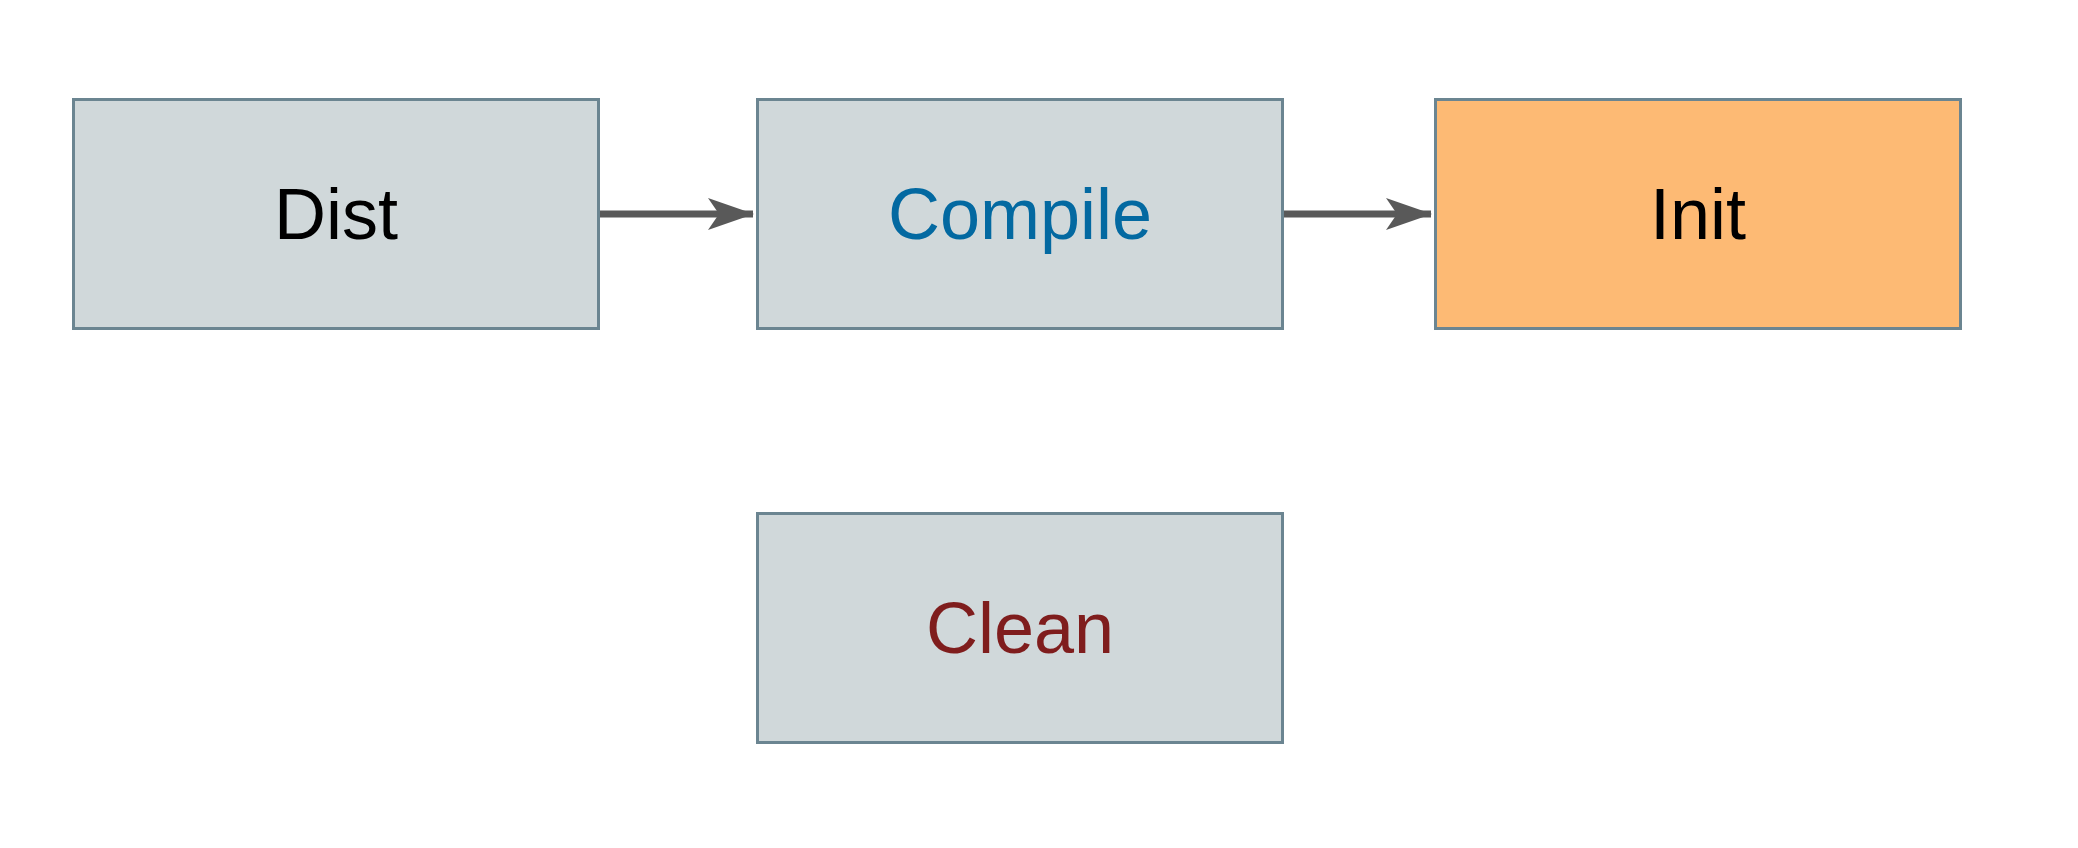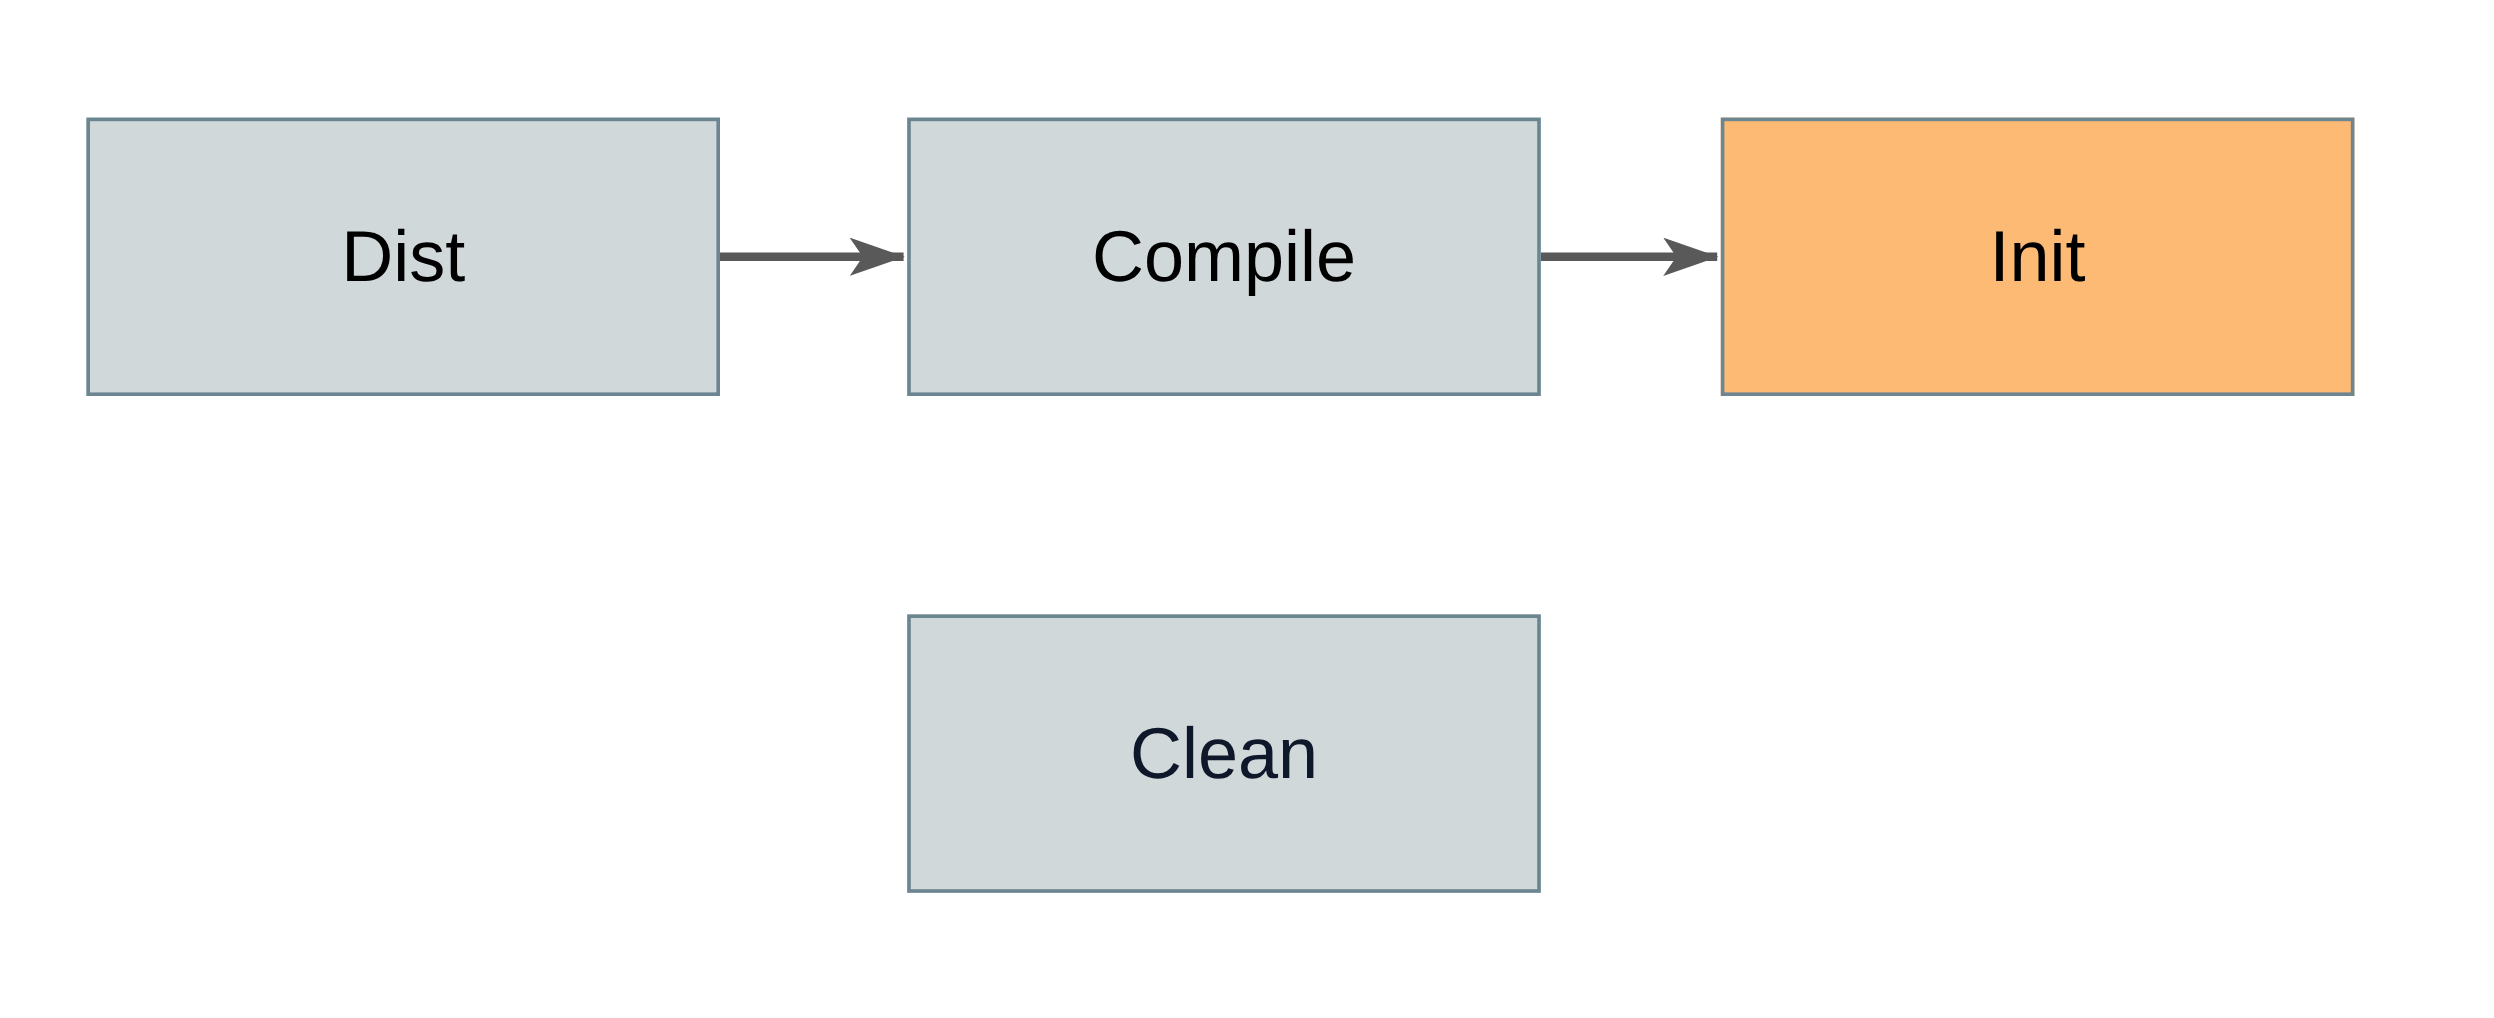--- a/index.html
+++ b/index.html
@@ -19,21 +19,21 @@
     pointer-events: none;
   }
   .node {
     position: absolute;
     box-sizing: border-box;
     display: flex;
     align-items: center;
     justify-content: center;
   }
   .node-label {
-    font-size: 60px;
+    font-size: 72px;
     line-height: 1;
     letter-spacing: 0px;
     white-space: nowrap;
     user-select: none;
   }
 </style>
 </head>
 <body>
 
 <div class="canvas" id="canvas" style="width: 2078px; height: 848px; background: rgb(255, 255, 255);">
@@ -44,21 +44,21 @@
       </marker>
     </defs>
   <line x1="600" y1="214" x2="753" y2="214" stroke="#595959" stroke-width="7" marker-end="url(#arrowhead)"></line>
       <line x1="1284" y1="214" x2="1431" y2="214" stroke="#595959" stroke-width="7" marker-end="url(#arrowhead)"></line>
     </svg>
 
 <div class="node" style="left: 72px; top: 98px; width: 528px; height: 232px; background: rgb(208, 216, 218); border: 3px solid rgb(107, 133, 145);">
       <span class="node-label" style="color: rgb(0, 0, 0);">Dist</span>
     </div>
     <div class="node" style="left: 756px; top: 98px; width: 528px; height: 232px; background: rgb(208, 216, 218); border: 3px solid rgb(107, 133, 145);">
-      <span class="node-label" style="color: #000000;">Compile</span>
+      <span class="node-label" style="color: #0369a1;">Compile</span>
     </div>
     <div class="node" style="left: 1434px; top: 98px; width: 528px; height: 232px; background: #fdba74; border: 3px solid rgb(107, 133, 145);">
       <span class="node-label" style="color: rgb(0, 0, 0);">Init</span>
     </div>
     <div class="node" style="left: 756px; top: 512px; width: 528px; height: 232px; background: rgb(208, 216, 218); border: 3px solid rgb(107, 133, 145);">
-      <span class="node-label" style="color: #0f172a;">Clean</span>
+      <span class="node-label" style="color: #7f1d1d;">Clean</span>
     </div>
   </div>
 
 </body></html>

